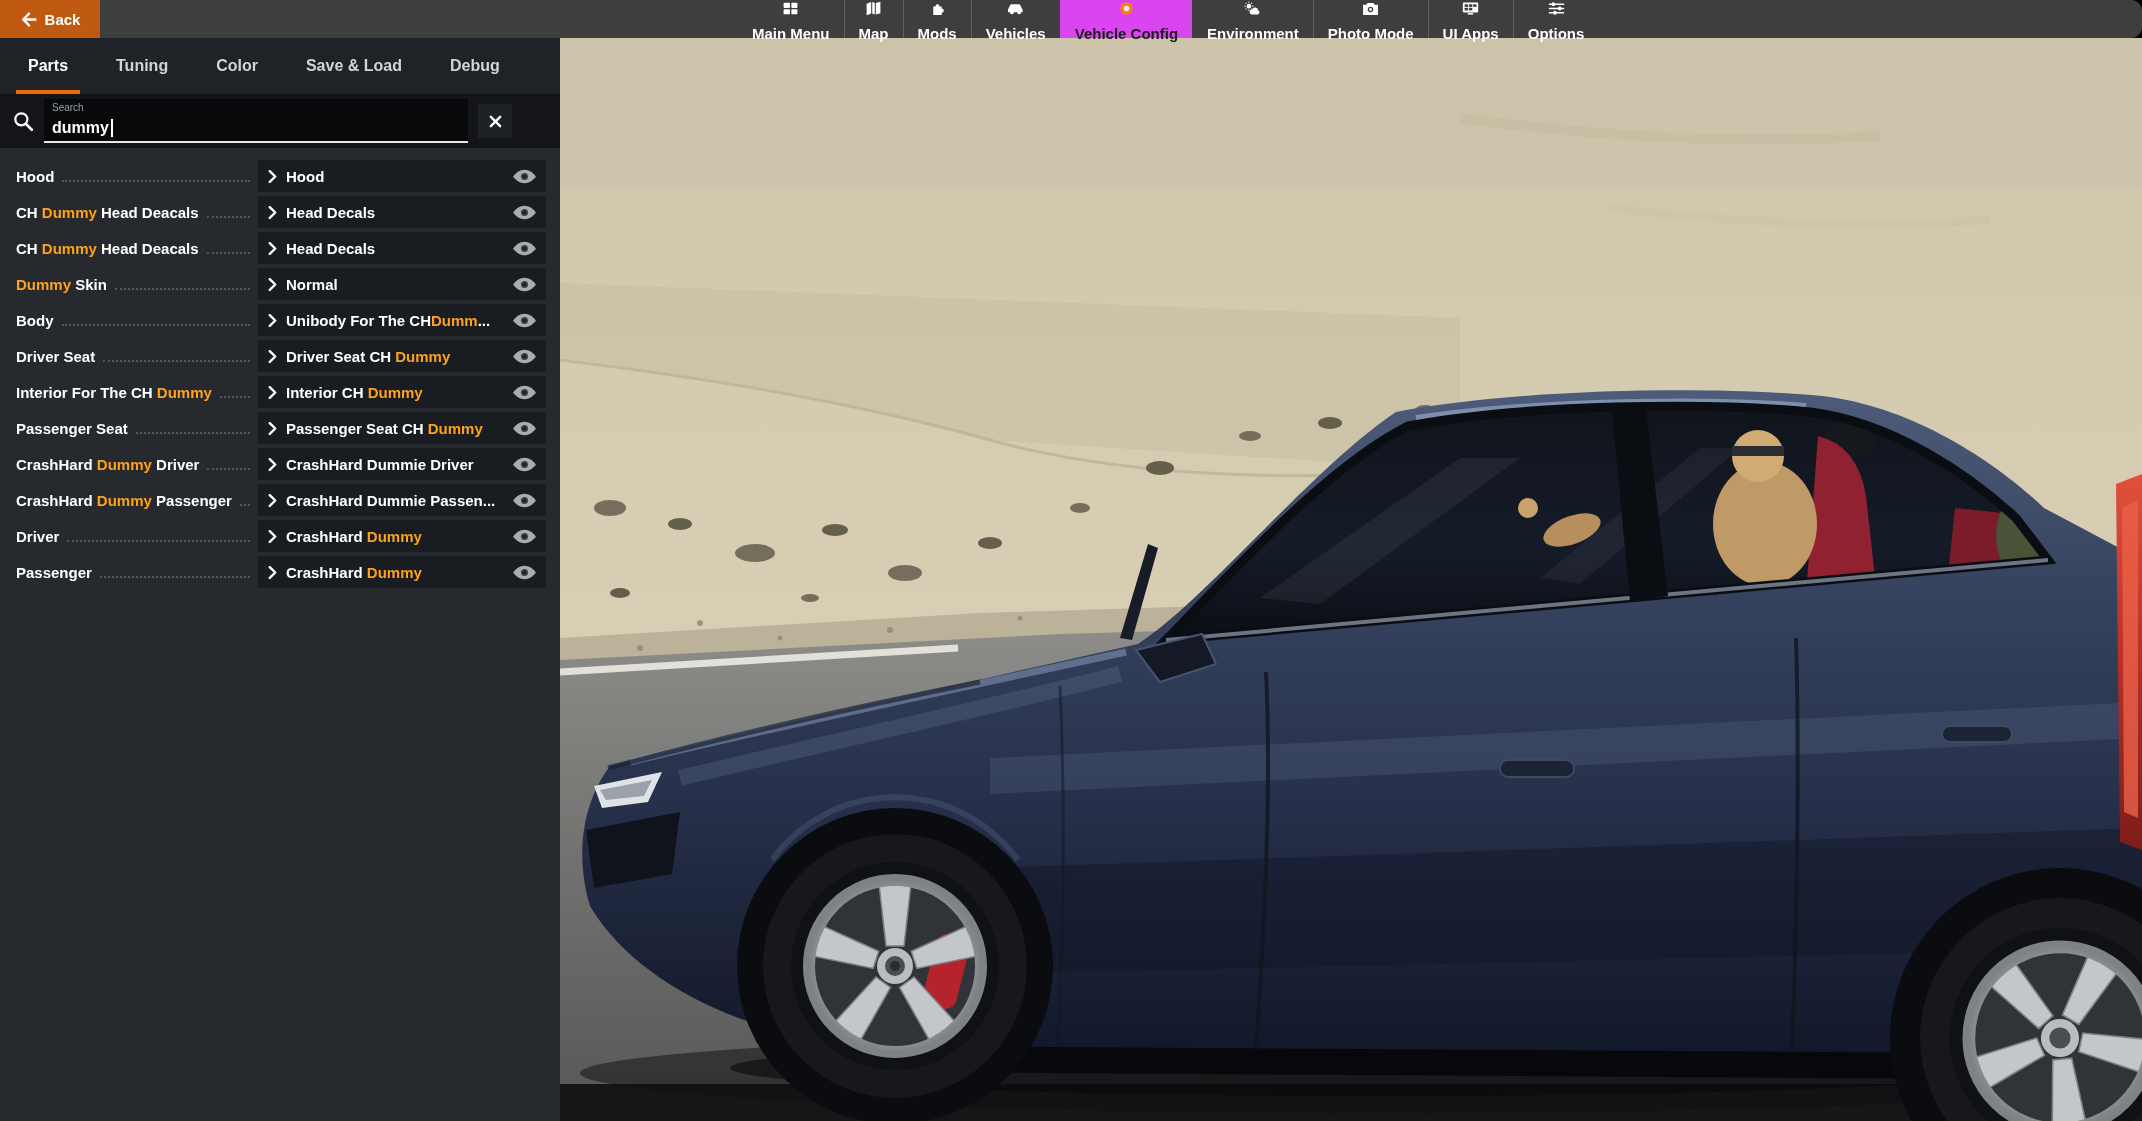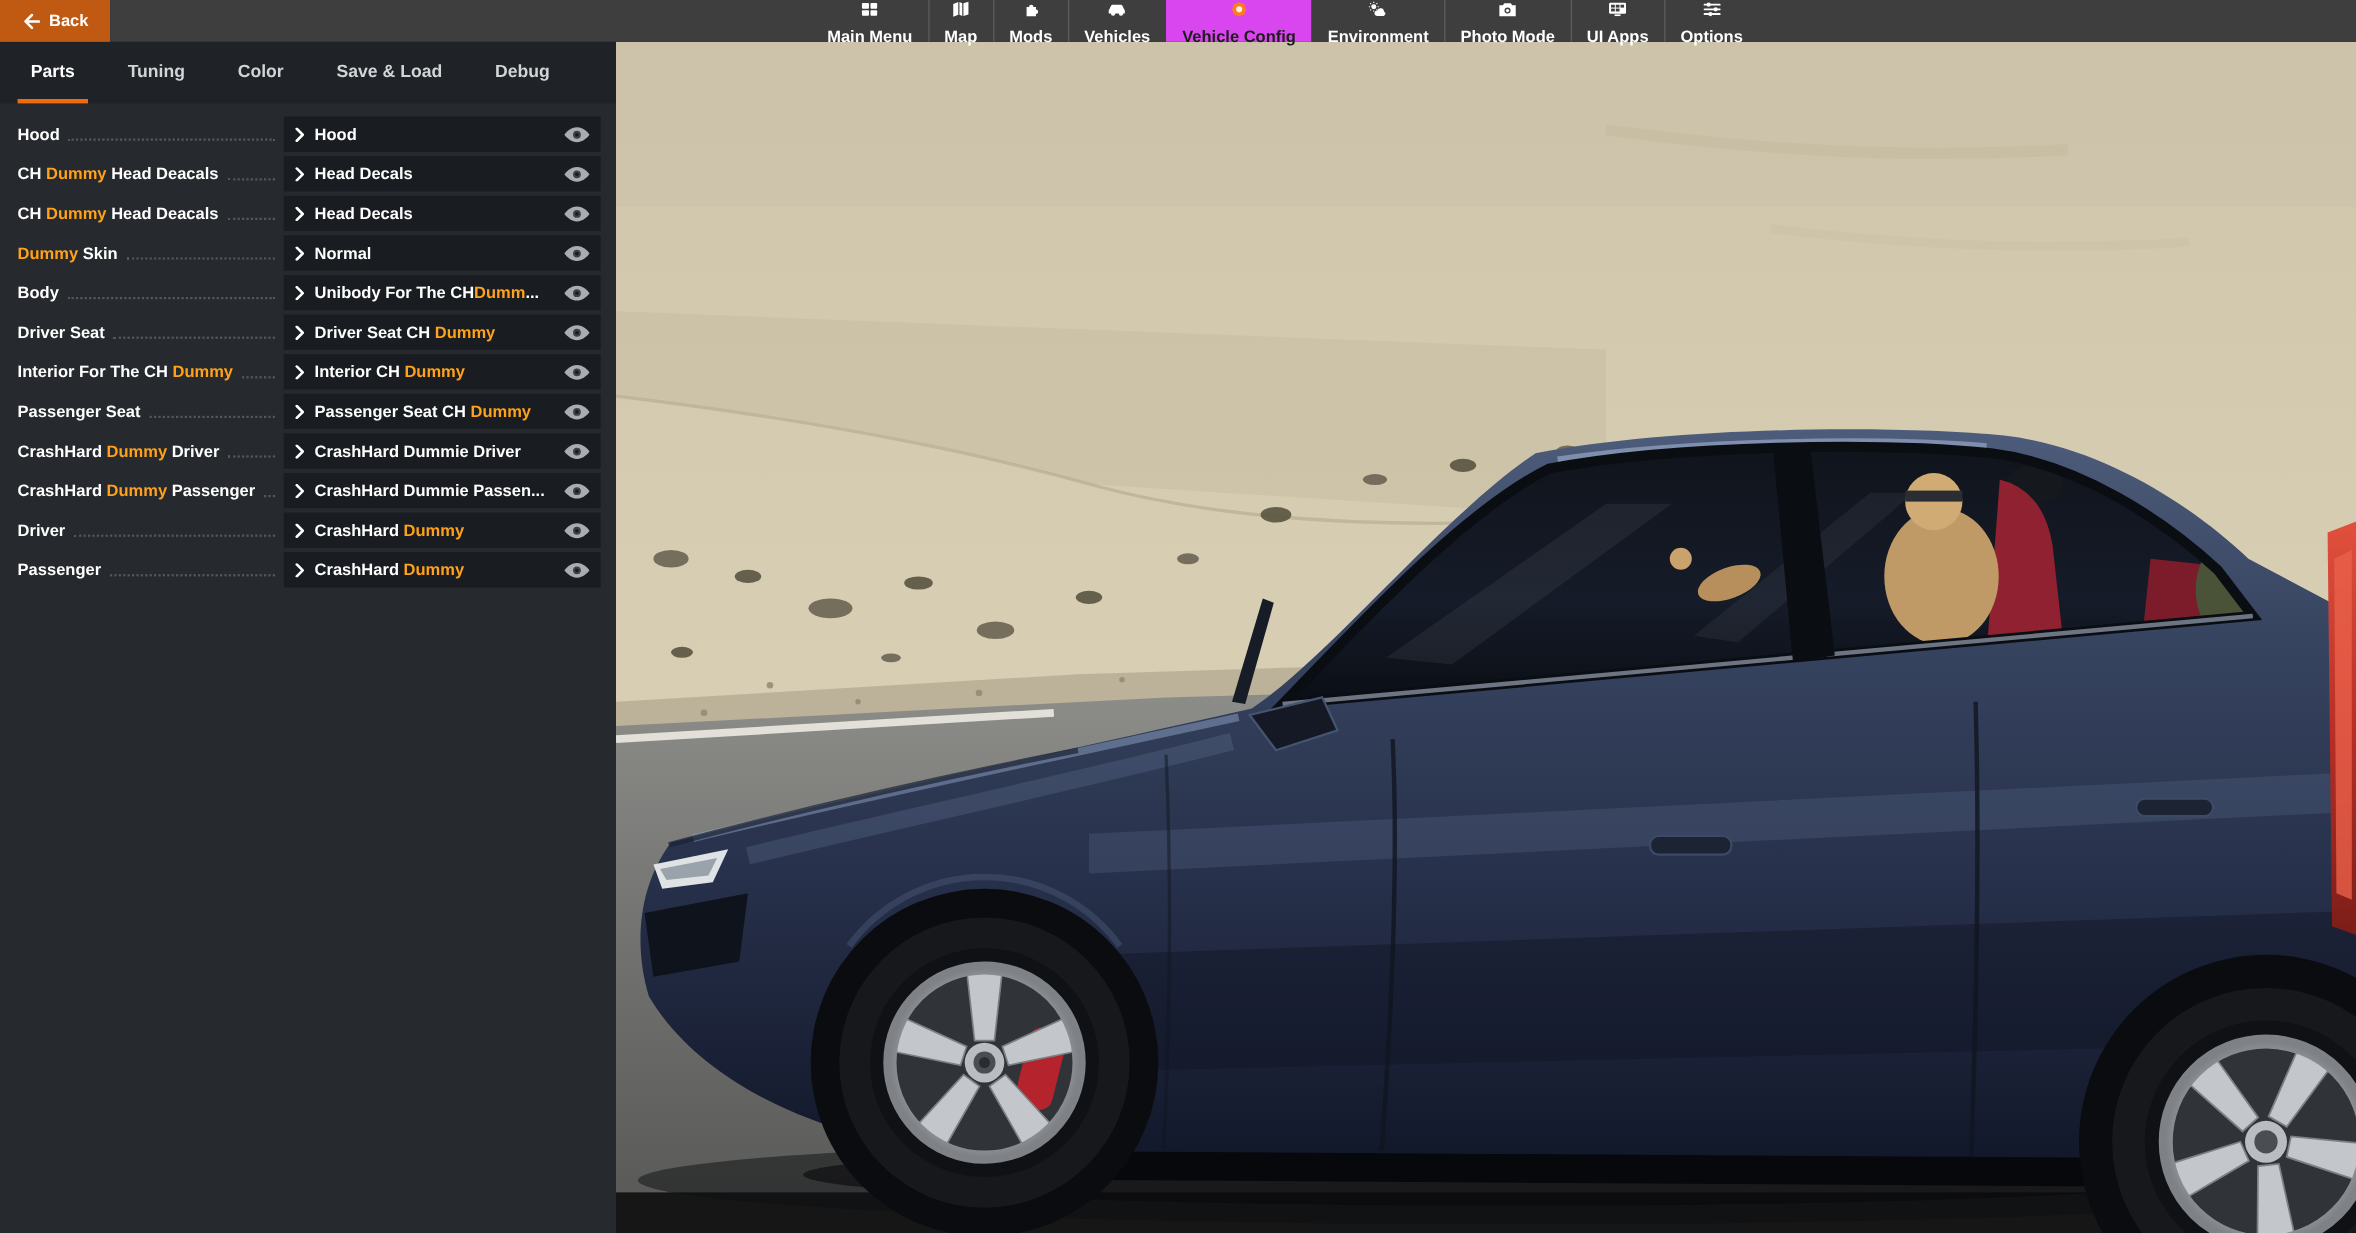--- a/index.html
+++ b/index.html
@@ -2,21 +2,21 @@
 <html><head>
 <meta charset="utf-8">
 <style>
   html,body{margin:0;padding:0;}
   body{
     width:2142px;height:1121px;position:relative;overflow:hidden;
     background:#000;font-family:"Liberation Sans",sans-serif;
     -webkit-font-smoothing:antialiased;
   }
   
-  .topbar{position:absolute;left:0;top:0;width:2142px;height:38px;background:#3e3e3e;z-index:5;}
+  .topbar{position:absolute;left:0;top:0;width:2142px;height:38px;background:#3e3e3e;z-index:5;border-radius:11px;}
   .back-btn{position:absolute;left:0;top:0;height:38px;width:100px;background:#c05a12;border:none;
     color:#fff;font:700 15px "Liberation Sans",sans-serif;display:flex;align-items:center;
     justify-content:center;gap:8px;cursor:pointer;}
   .back-btn svg{width:16px;height:16px;display:block;}
   .top-menu{position:absolute;left:738px;top:0;height:38px;display:flex;align-items:stretch;}
   .menu-item{display:flex;align-items:center;gap:8px;padding:0 14px;color:#fff;font-weight:700;
     font-size:15px;border-left:1px solid rgba(255,255,255,0.18);cursor:pointer;white-space:nowrap;flex-direction:column;}
   .menu-item:first-child{border-left:none;}
   .menu-item.active{background:#d946ef;color:#1c1c1c;border-left-color:transparent;}
   .menu-item.active + .menu-item{border-left-color:transparent;}
@@ -171,20 +171,42 @@
 </header>
 
 <aside class="panel">
   <div class="tabs" id="tabs">
       <div class="tab active">Parts</div>
       <div class="tab">Tuning</div>
       <div class="tab">Color</div>
       <div class="tab">Save &amp; Load</div>
       <div class="tab">Debug</div>
     </div>
+  <div class="search-row">
+    <span class="search-ic" id="searchIcon">
+        <svg viewBox="0 0 20 20">
+          <circle cx="8.5" cy="8.5" r="5.5" fill="none" stroke="#fff" stroke-width="2"></circle>
+          <path d="M12.8 12.8 18 18" stroke="#fff" stroke-width="2.4" stroke-linecap="round"></path>
+        </svg>
+      </span>
+    <div class="search-field">
+      <span class="search-label">Search</span>
+      <span class="search-value">
+        <span>dummy</span>
+        <span class="caret"></span>
+      </span>
+    </div>
+    <button class="clear-btn" id="clearBtn">
+        <span class="mi-icon">
+          <svg viewBox="0 0 14 14">
+            <path d="M2 2 12 12M12 2 2 12" stroke="#fff" stroke-width="2.6" stroke-linecap="round"></path>
+          </svg>
+        </span>
+      </button>
+  </div>
   <div class="parts-list" id="partsList">
       <div class="row">
         <div class="slot">
           <span class="slot-text"><span>Hood</span></span>
           <span class="leader"></span>
         </div>
         <div class="part">
           <span class="chev">
             <svg viewBox="0 0 8 12">
               <path d="M1.5 1 6.5 6 1.5 11" stroke="#fff" stroke-width="2.2" fill="none" stroke-linecap="round" stroke-linejoin="round"></path>

